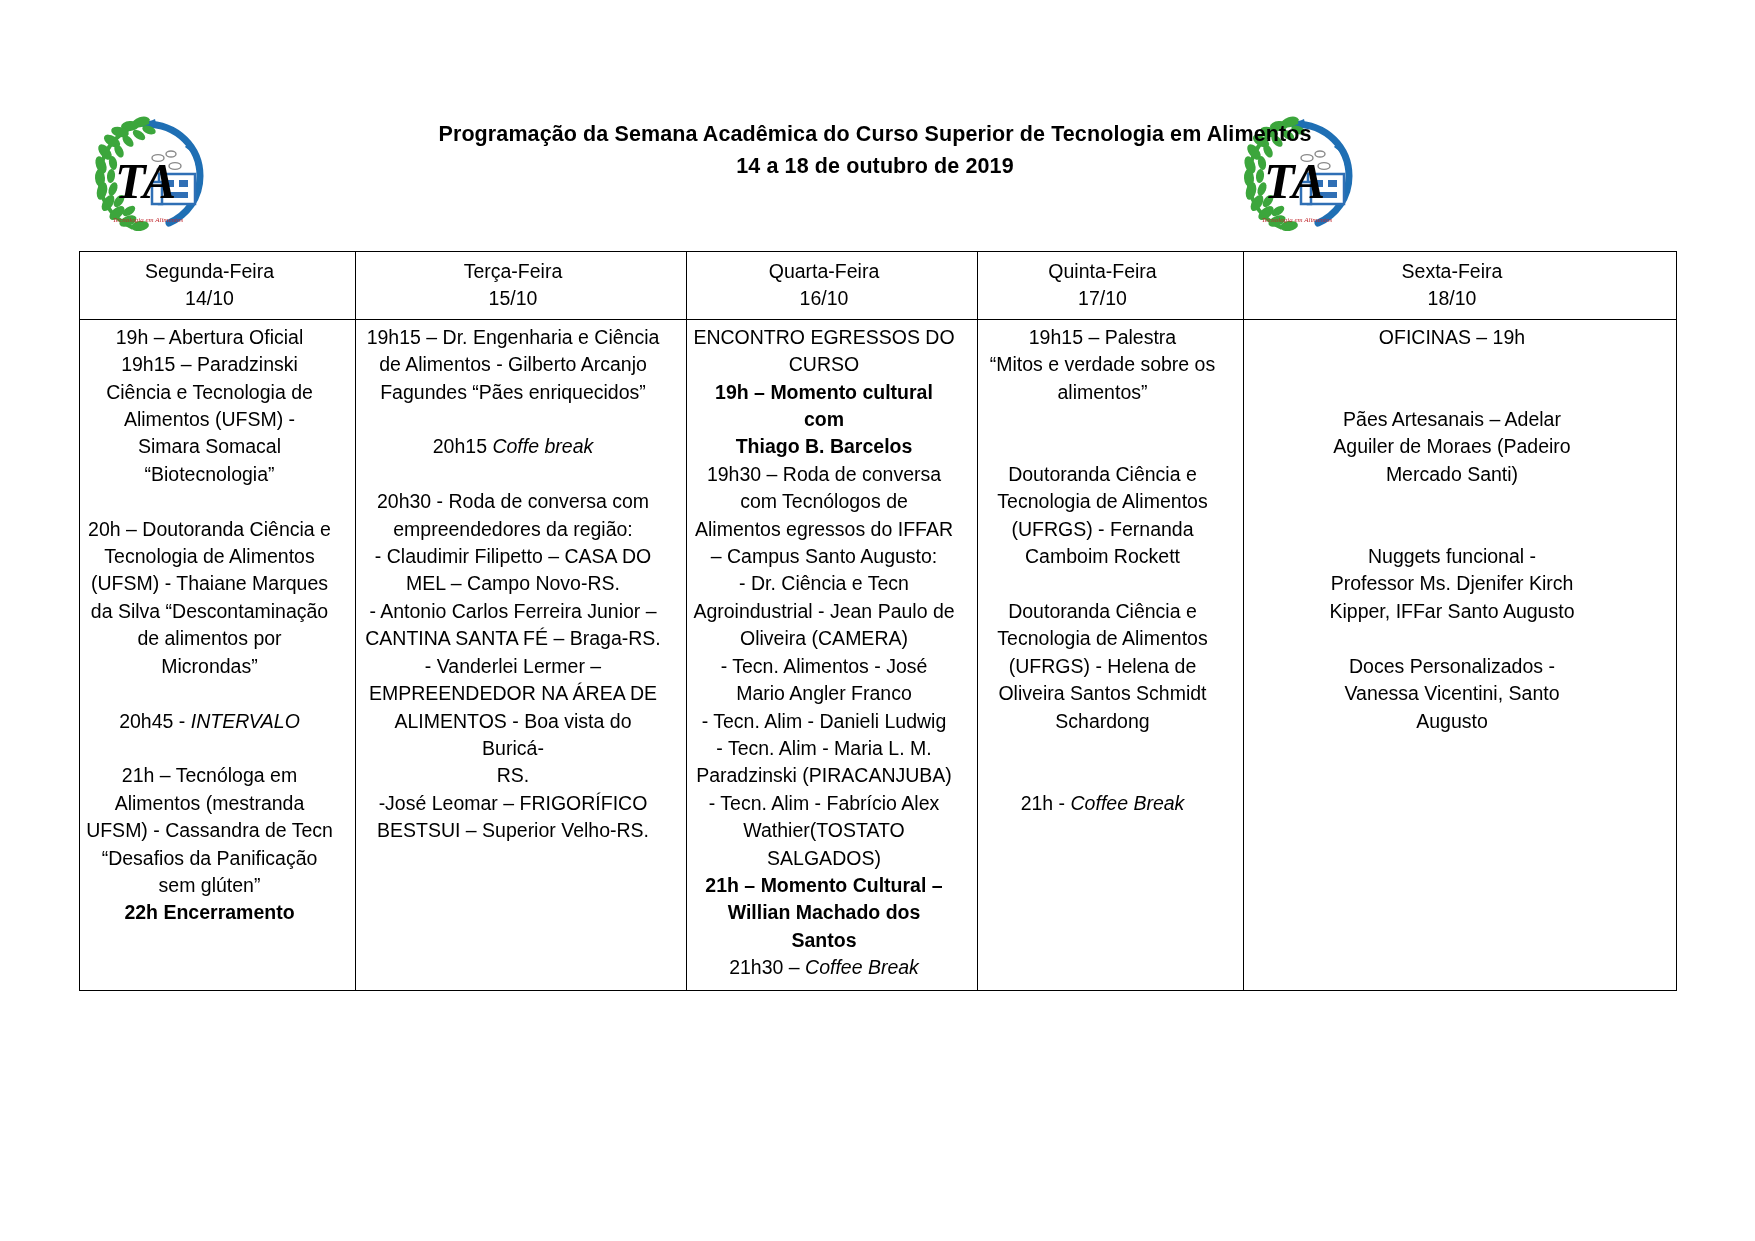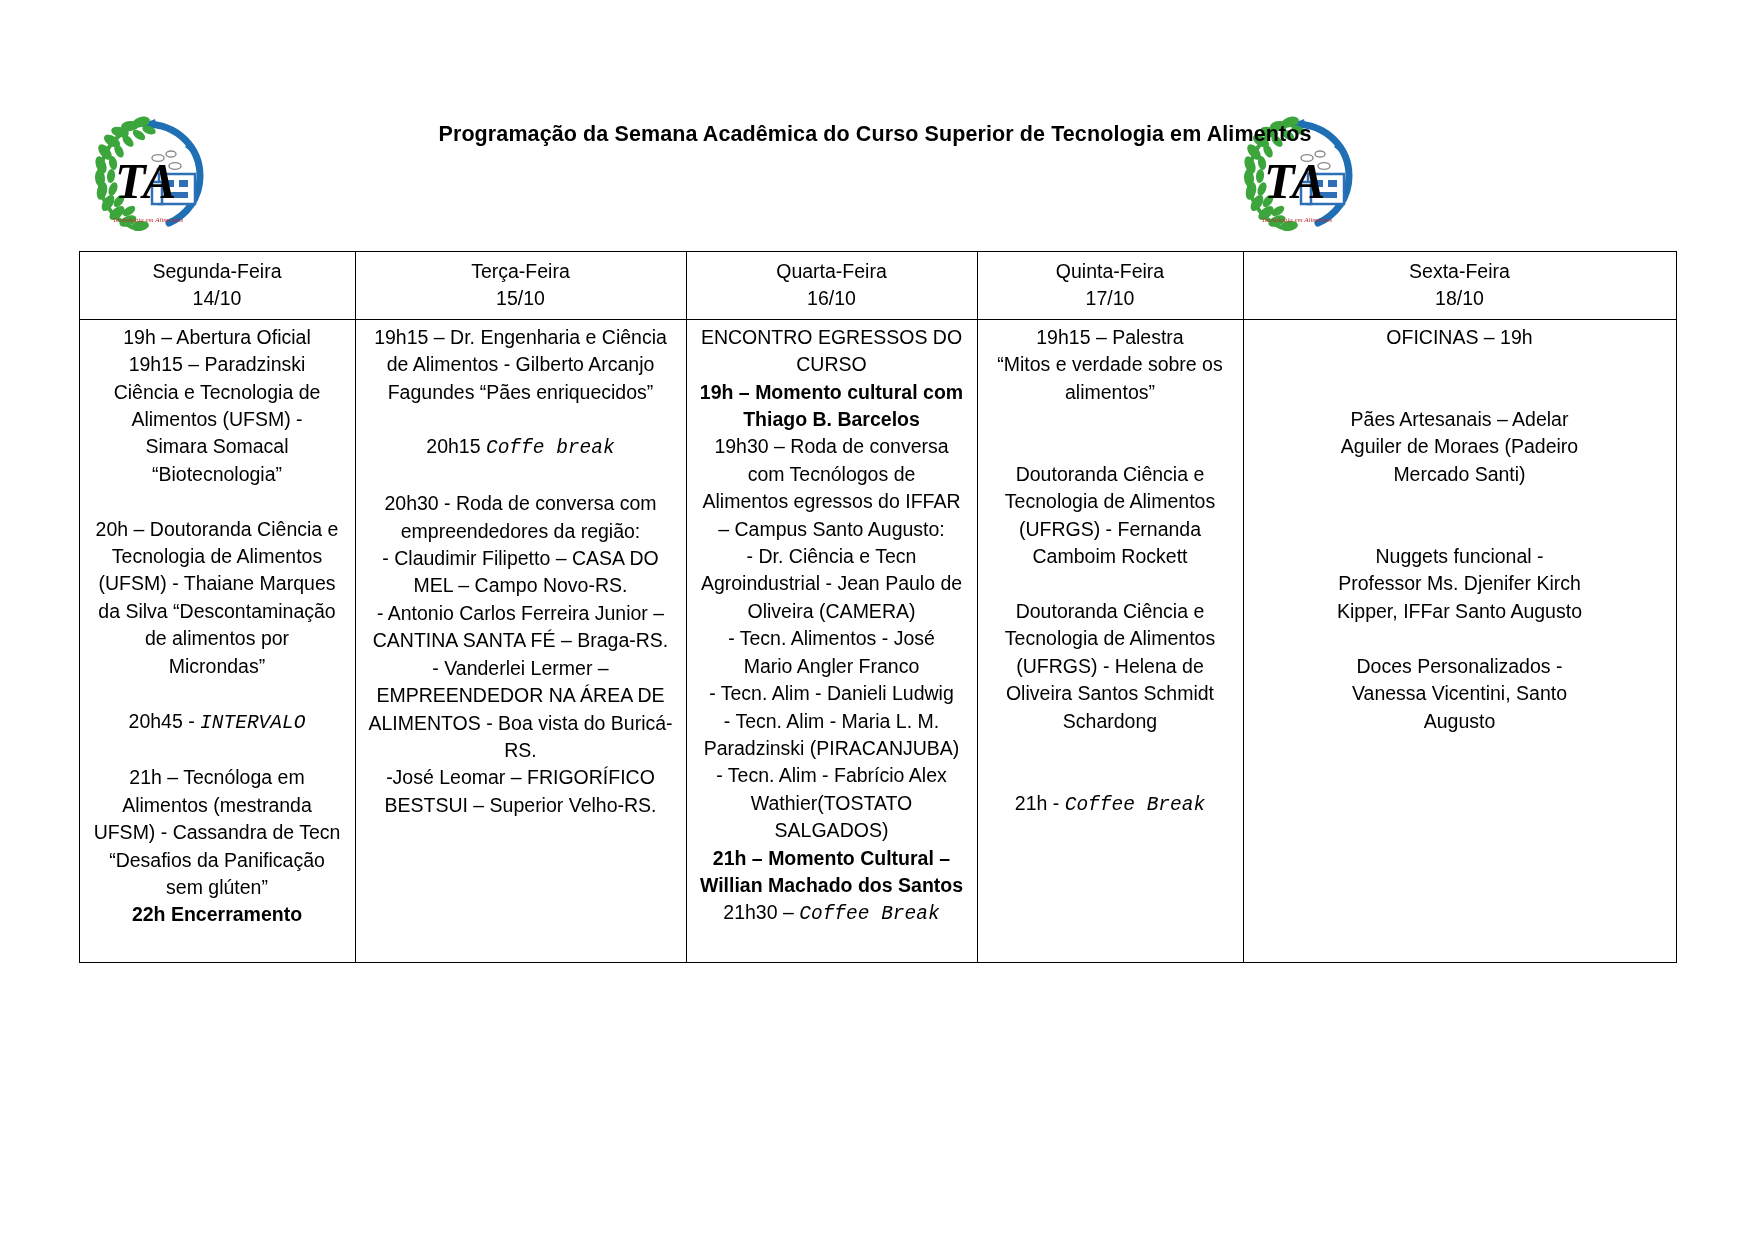--- a/index.html
+++ b/index.html
@@ -63,21 +63,21 @@
     position: absolute;
     left: 79px;
     top: 251px;
     width: 1597px;
     border-collapse: collapse;
     table-layout: fixed;
   }
   .schedule td, .schedule th {
     border: 1.2px solid #000000;
     vertical-align: top;
-    padding: 4px 7px 8px 6px;
+    padding: 4px 22px 8px 6px;
     text-align: center;
     font-size: 19.5px;
     line-height: 27.4px;
   }
   .schedule thead th {
     font-weight: normal;
     padding-top: 6px;
     padding-bottom: 6px;
     vertical-align: top;
   }
@@ -93,21 +93,21 @@
   .col-1 { width: 276px; }
   .col-2 { width: 331px; }
   .col-3 { width: 291px; }
   .col-4 { width: 266px; }
   .col-5 { width: 433px; }
 
   .cellblock { }
   .ln { display: block; min-height: 27.4px; }
   .ln.b { font-weight: bold; }
   .ln.blank { min-height: 27.4px; }
-  .ln .it { font-style: italic; font-family: Liberation Mono, monospace; }
+  .ln .it { font-style: italic; }
 </style>
 </head>
 <body>
 
 <div class="page">
 
   <div class="logo left">
     <svg viewBox="0 0 130 122" xmlns="http://www.w3.org/2000/svg">
 
       <path d="M62 12 C95 12 117 36 117 64 C117 86 104 103 86 111" fill="none" stroke="#1f6fb4" stroke-width="7" stroke-linecap="round"></path>
@@ -208,20 +208,21 @@
         <rect x="82" y="80" width="23" height="6" fill="#2f6fb5"></rect>
       </g>
       <text x="32" y="86" font-family="'Liberation Serif', serif" font-size="50" font-style="italic" font-weight="bold" fill="#000000">TA</text>
       <text x="65" y="110" text-anchor="middle" font-family="'Liberation Serif', serif" font-size="7" font-style="italic" fill="#c1272d">Tecnologia em Alimentos</text>
     </svg>
   </div>
 
   <div class="header">
     <div class="header-titles">
       <div class="header-line bold">Programação da Semana Acadêmica do Curso Superior de Tecnologia em Alimentos</div>
+      <div class="header-line bold">14 a 18 de outubro de 2019</div>
     </div>
   </div>
 
   <table class="schedule">
     <colgroup>
       <col class="col-1">
         <col class="col-2">
         <col class="col-3">
         <col class="col-4">
         <col class="col-5">

